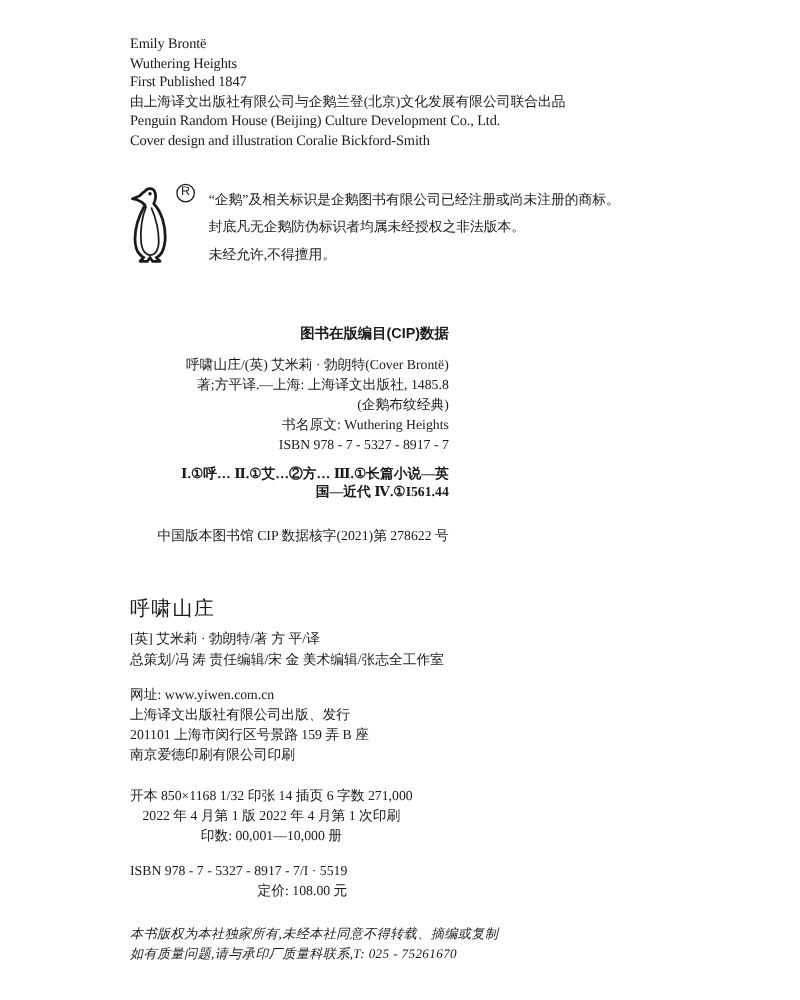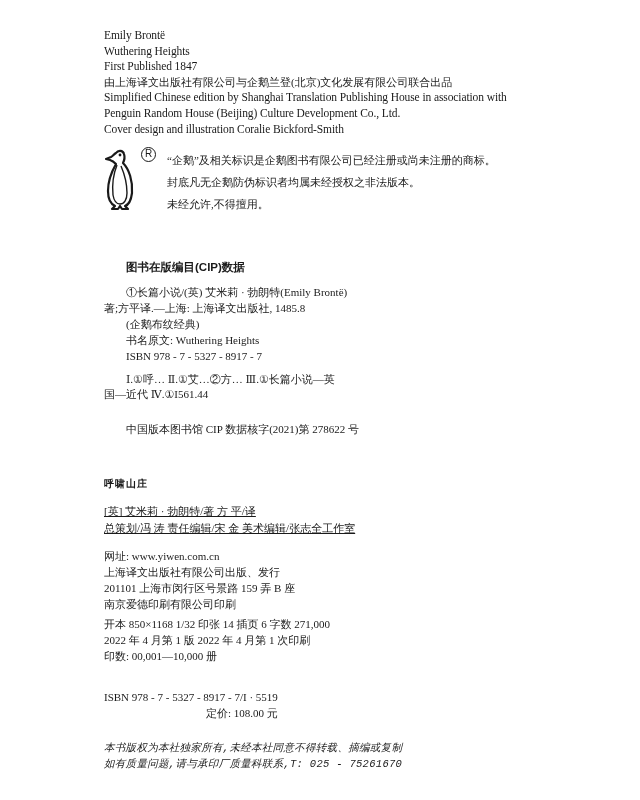--- a/index.html
+++ b/index.html
@@ -16,53 +16,52 @@
     #header-block { top: 28px; }
 
     #trademark-block { top: 147px; left: 104px; width: 480px; height: 75px; }
     #penguin-logo { position: absolute; left: 0; top: 2px; width: 32px; height: 62px; }
     #registered-mark { position: absolute; left: 37px; top: 0; width: 15px; height: 15px;
       border: 1.5px solid #1a1a1a; border-radius: 50%; box-sizing: border-box;
       font-family: "Liberation Sans", sans-serif; font-size: 10px; line-height: 12px; text-align: center; }
     #trademark-text { position: absolute; left: 63px; top: 2px; }
     #trademark-text .ln { line-height: 22px; font-size: 11px; }
 
-    #cip-block { top: 260px; }
+    #cip-block { top: 260px; text-align: right; }
     #cip-heading { font-size: 11.5px; font-weight: bold; padding-left: 22px; margin-bottom: 8px;
       font-family: "Liberation Sans", "DejaVu Sans", sans-serif; }
     #cip-entries .ln { line-height: 16px; }
-    #cip-class { margin-top: 8px; }
+    #cip-class { margin-top: 8px; font-weight: bold; }
     #cip-number { margin-top: 19px; }
 
-    #book-title { position: absolute; left: 104px; top: 477px; font-size: 10px; font-weight: bold;
+    #book-title { position: absolute; left: 104px; top: 477px; font-size: 16px; font-weight: normal;
       font-family: "Liberation Sans", "DejaVu Sans", sans-serif; letter-spacing: 1px; }
     #credits-block { top: 503px; }
-    #credits-block .ln { line-height: 17px; text-decoration: underline; }
+    #credits-block .ln { line-height: 17px; }
 
     #publisher-block { top: 548px; }
     #publisher-block .ln { line-height: 16px; }
 
-    #specs-block { top: 616px; }
+    #specs-block { top: 629px; text-align: center; }
     #specs-block .ln { line-height: 16px; }
 
     #isbn-block { top: 689px; text-align: right; }
     #isbn-block .ln { line-height: 16px; }
 
     #notice-block { top: 740px; }
-    #notice-block .ln { font-size: 10.5px; line-height: 16px; font-style: italic; letter-spacing: 0.3px; font-family: Liberation Mono, monospace; }
+    #notice-block .ln { font-size: 10.5px; line-height: 16px; font-style: italic; letter-spacing: 0.3px; }
   </style>
 </head>
 <body>
 
 <div id="header-block" class="blk">
   <span class="ln en">Emily Brontë</span>
   <span class="ln en">Wuthering Heights</span>
   <span class="ln en">First Published 1847</span>
   <span class="ln">由上海译文出版社有限公司与企鹅兰登(北京)文化发展有限公司联合出品</span>
-  <span class="ln en">Simplified Chinese edition by Shanghai Translation Publishing House in association with</span>
   <span class="ln en">Penguin Random House (Beijing) Culture Development Co., Ltd.</span>
   <span class="ln en">Cover design and illustration Coralie Bickford-Smith</span>
 </div>
 
 <div id="trademark-block" class="blk">
   <svg id="penguin-logo" viewBox="0 0 32 62">
     <path d="M12 4 C14 1,19 1,20 5 C21 8,20 12,19 14 C25 20,29 32,28 44 C27 52,24 56,21 57 L24 60 L18 60 L16 57 L14 60 L8 60 L11 57 C7 55,4 50,4 42 C4 32,8 22,12 15 C10 13,9 12,6 11 L2 10 L7 8 C9 7,10 5,12 4 Z" fill="none" stroke="#1a1a1a" stroke-width="2.2" stroke-linejoin="round"></path>
     <path d="M13 16 C9 26,8 36,9 46 C10 52,13 55,16 55 C20 55,23 51,23 44 C23 34,20 24,17 17" fill="none" stroke="#1a1a1a" stroke-width="1.4"></path>
     <circle cx="16" cy="6" r="1.4" fill="#1a1a1a"></circle>
   </svg>
@@ -70,21 +69,21 @@
   <div id="trademark-text">
     <span class="ln">“企鹅”及相关标识是企鹅图书有限公司已经注册或尚未注册的商标。</span>
     <span class="ln">封底凡无企鹅防伪标识者均属未经授权之非法版本。</span>
     <span class="ln">未经允许,不得擅用。</span>
   </div>
 </div>
 
 <div id="cip-block" class="blk">
   <div id="cip-heading" class="ln">图书在版编目(CIP)数据</div>
   <div id="cip-entries">
-    <span class="ln ind">①长篇小说/(英) 艾米莉 · 勃朗特(Emily Brontë)</span>
+    <span class="ln ind">呼啸山庄/(英) 艾米莉 · 勃朗特(Cover Brontë)</span>
     <span class="ln">著;方平译.—上海: 上海译文出版社, 1485.8</span>
     <span class="ln ind">(企鹅布纹经典)</span>
     <span class="ln ind">书名原文: Wuthering Heights</span>
     <span class="ln ind">ISBN   978 - 7 - 5327 - 8917 - 7</span>
   </div>
   <div id="cip-class">
     <span class="ln ind">Ⅰ.①呼…   Ⅱ.①艾…②方…   Ⅲ.①长篇小说—英</span>
     <span class="ln">国—近代   Ⅳ.①I561.44</span>
   </div>
   <div id="cip-number" class="ln ind">中国版本图书馆 CIP 数据核字(2021)第 278622 号</div>

